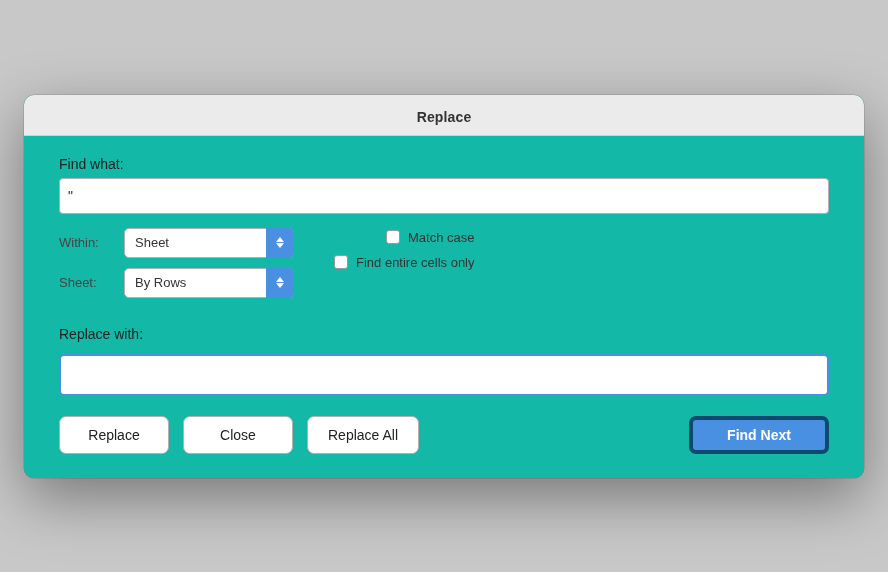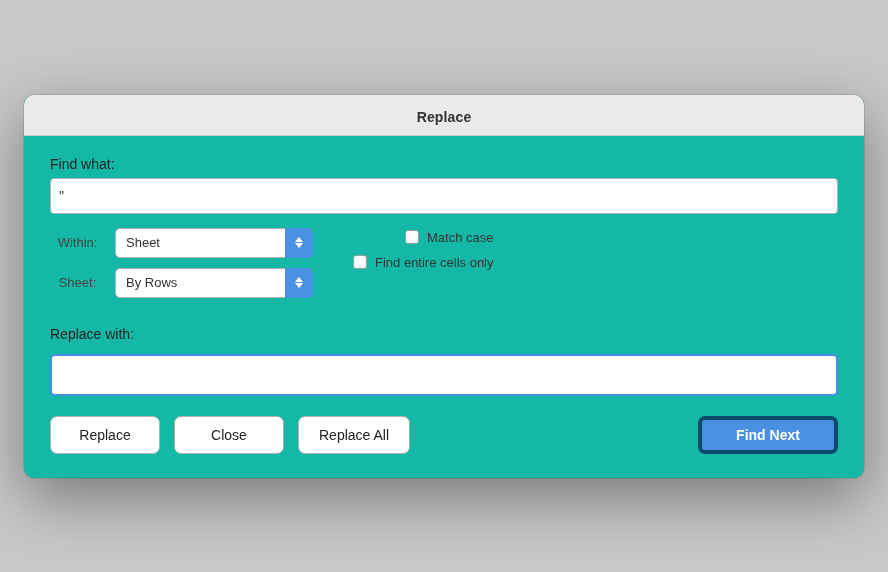--- a/index.html
+++ b/index.html
@@ -34,21 +34,21 @@
     }
 
     .title-bar h2 {
       font-size: 14px;
       font-weight: 600;
       color: #333;
       letter-spacing: 0.01em;
     }
 
     .dialog-body {
-      padding: 20px 26px 24px;
+      padding: 20px 35px 24px;
     }
 
     .field-label {
       font-size: 14px;
       font-weight: 500;
       color: #222;
       margin-bottom: 6px;
     }
 
     .text-input {
@@ -78,39 +78,39 @@
 
     .option-row {
       display: flex;
       align-items: center;
       gap: 10px;
     }
 
     .option-row label {
       font-size: 13px;
       color: #444;
-      text-align: center;
+      text-align: left;
       min-width: 55px;
     }
 
     .select-wrapper {
       position: relative;
       display: inline-block;
     }
 
     .select-wrapper select {
       appearance: none;
       -webkit-appearance: none;
       background: white;
       border: 1px solid #b0b0b0;
       border-radius: 5px;
       padding: 4px 36px 4px 10px;
       font-size: 13px;
       color: #333;
-      width: 198px;
+      width: 170px;
       height: 30px;
       cursor: pointer;
       outline: none;
     }
 
     .select-arrows {
       position: absolute;
       right: 0;
       top: 0;
       height: 100%;

